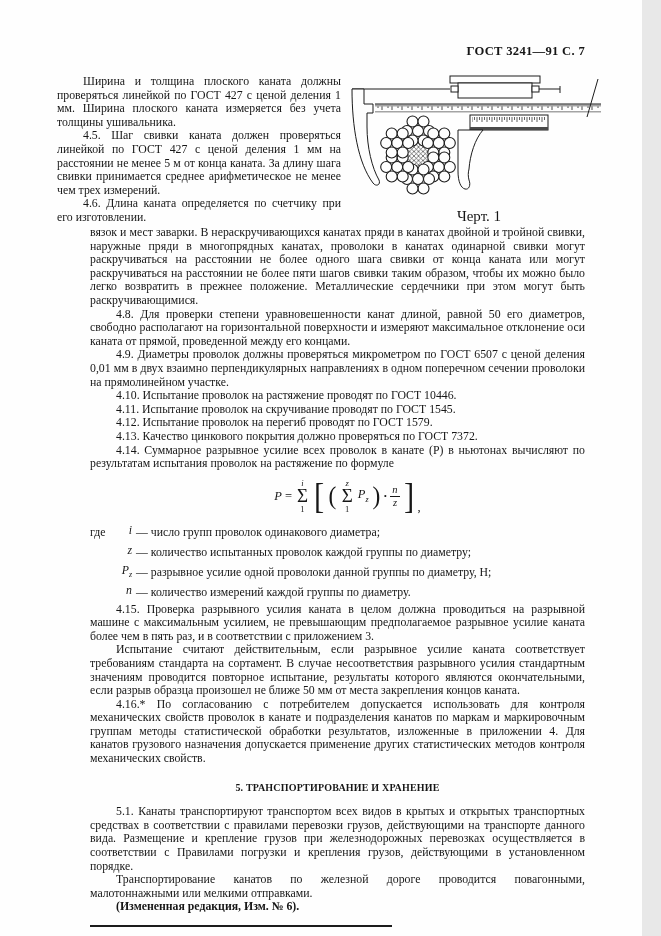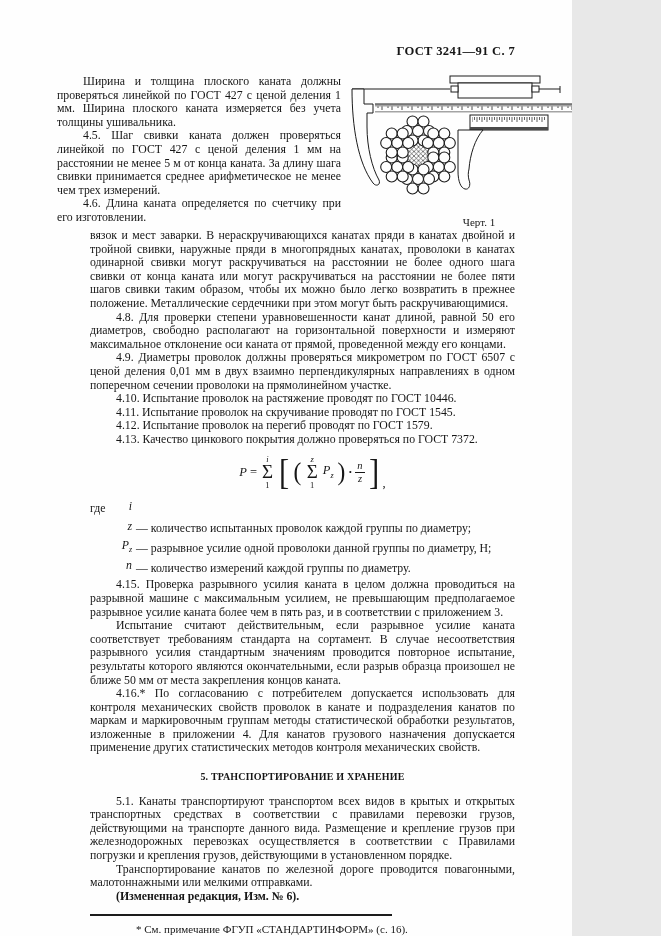--- a/index.html
+++ b/index.html
@@ -1,18 +1,18 @@
 <!DOCTYPE html>
 <html><head>
 <meta charset="utf-8">
 <style>
   html,body{margin:0;padding:0;background:#e8e8e8;}
   .page{
     position:relative;
-    width:572px;height:936px;
+    width:642px;height:936px;
     background:#fefefe;
     color:#161616;
     font-family:"Liberation Serif","DejaVu Serif",serif;
     box-sizing:border-box;
     padding:44px 57px 0 57px;
     overflow:hidden;
   }
   .hdr{
     text-align:right;
     font-weight:bold;
@@ -21,23 +21,23 @@
     margin-bottom:16px;
   }
   p{margin:0;}
   .body-text{font-size:11.8px;line-height:13.6px;text-align:justify;}
   .ind{text-indent:26px;}
   .twocol{display:flex;gap:10px;}
   .leftcol{width:284px;flex:0 0 284px;}
   .rightcol{flex:1;display:flex;flex-direction:column;align-items:center;}
   .figwrap{width:256px;}
   .figcaption{
-    font-size:11px;
+    font-size:15px;
     text-align:center;
-    margin-top:13px;
+    margin-top:5px;
     width:256px;
   }
   .full{margin-top:1px;margin-left:33px;}
   
   .formula{
     display:flex;justify-content:center;align-items:center;
     gap:3px;margin:8px 0 9px 20px;
     font-size:12.5px;font-style:italic;line-height:1;
   }
   .sum{display:inline-flex;flex-direction:column;align-items:center;line-height:1;margin:0 2px;}
@@ -157,20 +157,21 @@
   </div>
 
   <div class="full body-text">
     <p>вязок и мест заварки. В нераскручивающихся канатах пряди в канатах двойной и тройной свивки, наружные пряди в многопрядных канатах, проволоки в канатах одинарной свивки могут раскручиваться на расстоянии не более одного шага свивки от конца каната или могут раскручиваться на расстоянии не более пяти шагов свивки таким образом, чтобы их можно было легко возвратить в прежнее положение. Металлические сердечники при этом могут быть раскручивающимися.</p>
     <p class="ind">4.8. Для проверки степени уравновешенности канат длиной, равной 50 его диаметров, свободно располагают на горизонтальной поверхности и измеряют максимальное отклонение оси каната от прямой, проведенной между его концами.</p>
     <p class="ind">4.9. Диаметры проволок должны проверяться микрометром по ГОСТ 6507 с ценой деления 0,01 мм в двух взаимно перпендикулярных направлениях в одном поперечном сечении проволоки на прямолинейном участке.</p>
     <p class="ind">4.10. Испытание проволок на растяжение проводят по ГОСТ 10446.</p>
     <p class="ind">4.11. Испытание проволок на скручивание проводят по ГОСТ 1545.</p>
     <p class="ind">4.12. Испытание проволок на перегиб проводят по ГОСТ 1579.</p>
     <p class="ind">4.13. Качество цинкового покрытия должно проверяться по ГОСТ 7372.</p>
+    <p class="ind">4.14. Суммарное разрывное усилие всех проволок в канате (P) в ньютонах вычисляют по результатам испытания проволок на растяжение по формуле</p>
 
     <div class="formula">
       <span style="font-style:italic">P</span>
       <span style="font-style:normal">=</span>
       <span class="sum">
         <span class="lim upper">i</span>
         <span class="sig">Σ</span>
         <span class="lim lower">1</span>
       </span>
       <span class="brk">[</span>
@@ -188,20 +189,21 @@
         <span style="font-style:italic">z</span>
       </span>
       <span class="brk">]</span>
       <span class="fcomma">,</span>
     </div>
 
     <div class="defs">
       <div class="defrow">
         <span class="deflead">где</span>
         <span class="defterm"><span>i</span><sub></sub></span>
+        <span class="deftext">— число групп проволок одинакового диаметра;</span>
       </div>
       <div class="defrow">
         <span class="deflead"></span>
         <span class="defterm"><span>z</span><sub></sub></span>
         <span class="deftext">— количество испытанных проволок каждой группы по диаметру;</span>
       </div>
       <div class="defrow">
         <span class="deflead"></span>
         <span class="defterm"><span>P</span><sub>z</sub></span>
         <span class="deftext">— разрывное усилие одной проволоки данной группы по диаметру, Н;</span>

